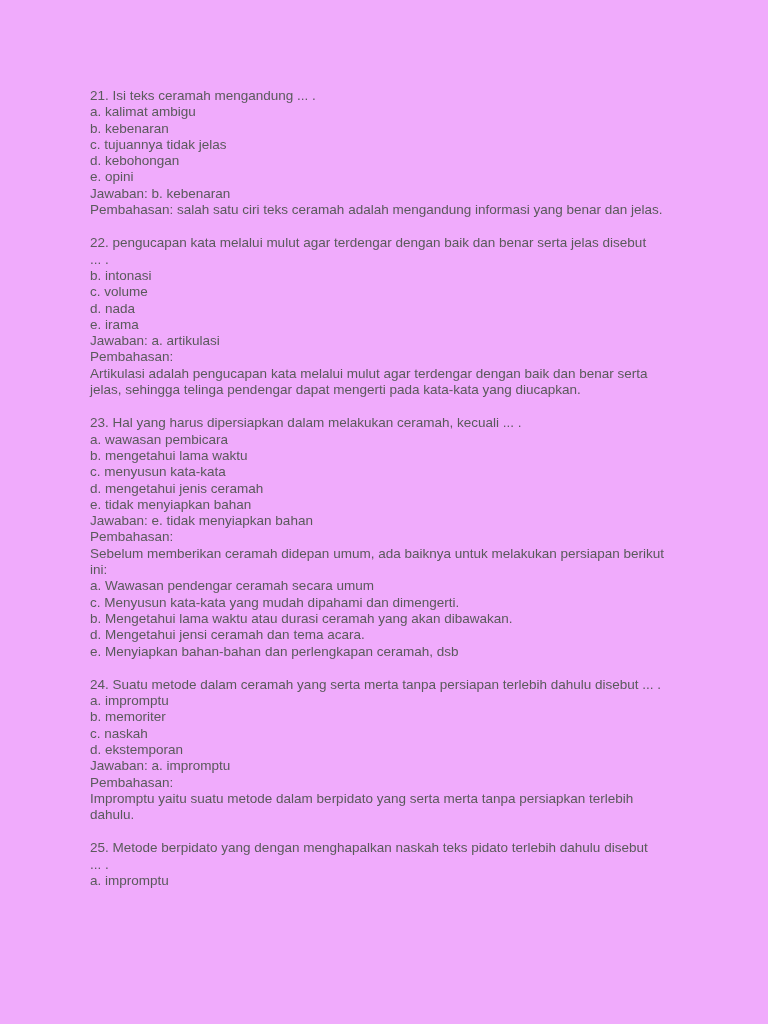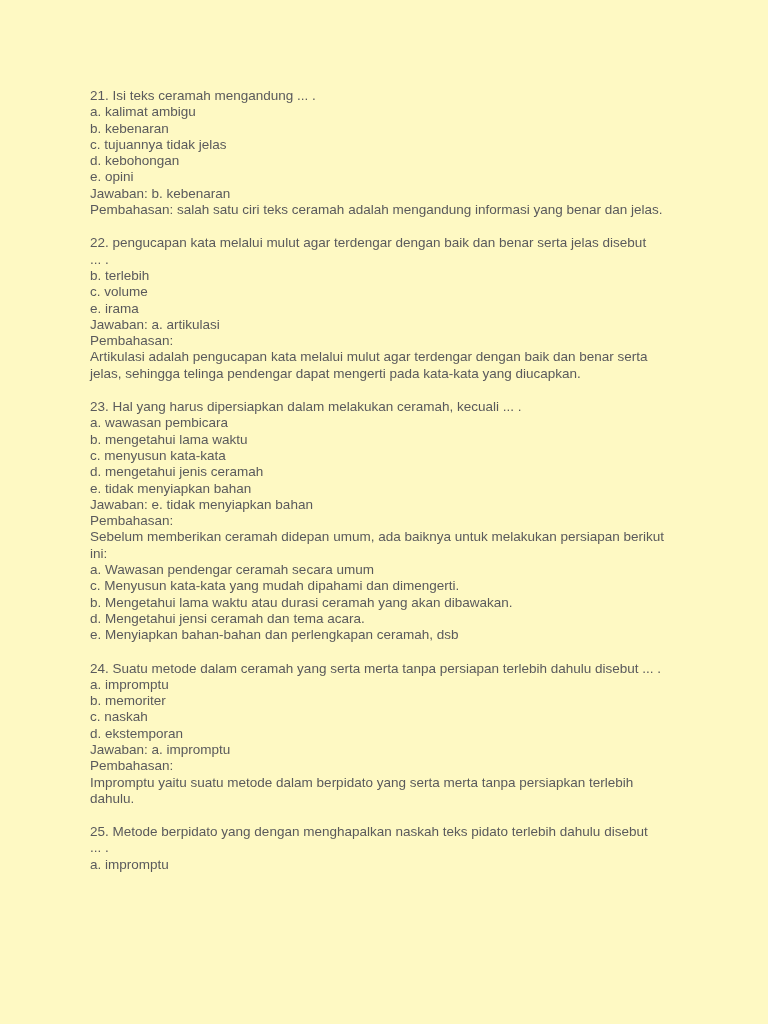--- a/index.html
+++ b/index.html
@@ -4,21 +4,21 @@
 <style>
   html, body {
     margin: 0;
     padding: 0;
     background: #ffffff;
   }
   .page {
     position: relative;
     width: 768px;
     height: 1024px;
-    background: #fef9c3;
+    background: #f0abfc;
     overflow: hidden;
   }
   .content {
     position: absolute;
     left: 90px;
     top: 88px;
     width: 600px;
     font-family: "Liberation Sans", "DejaVu Sans", sans-serif;
     font-size: 13.5px;
     line-height: 16.3px;
@@ -44,22 +44,23 @@
         <div class="line">b. kebenaran</div>
         <div class="line">c. tujuannya tidak jelas</div>
         <div class="line">d. kebohongan</div>
         <div class="line">e. opini</div>
         <div class="line">Jawaban: b. kebenaran</div>
         <div class="line">Pembahasan: salah satu ciri teks ceramah adalah mengandung informasi yang benar dan jelas.</div>
       </div>
       <div class="question-block">
         <div class="line">22. pengucapan kata melalui mulut agar terdengar dengan baik dan benar serta jelas disebut</div>
         <div class="line">... .</div>
-        <div class="line">b. terlebih</div>
+        <div class="line">b. intonasi</div>
         <div class="line">c. volume</div>
+        <div class="line">d. nada</div>
         <div class="line">e. irama</div>
         <div class="line">Jawaban: a. artikulasi</div>
         <div class="line">Pembahasan:</div>
         <div class="line">Artikulasi adalah pengucapan kata melalui mulut agar terdengar dengan baik dan benar serta</div>
         <div class="line">jelas, sehingga telinga pendengar dapat mengerti pada kata-kata yang diucapkan.</div>
       </div>
       <div class="question-block">
         <div class="line">23. Hal yang harus dipersiapkan dalam melakukan ceramah, kecuali ... .</div>
         <div class="line">a. wawasan pembicara</div>
         <div class="line">b. mengetahui lama waktu</div>

